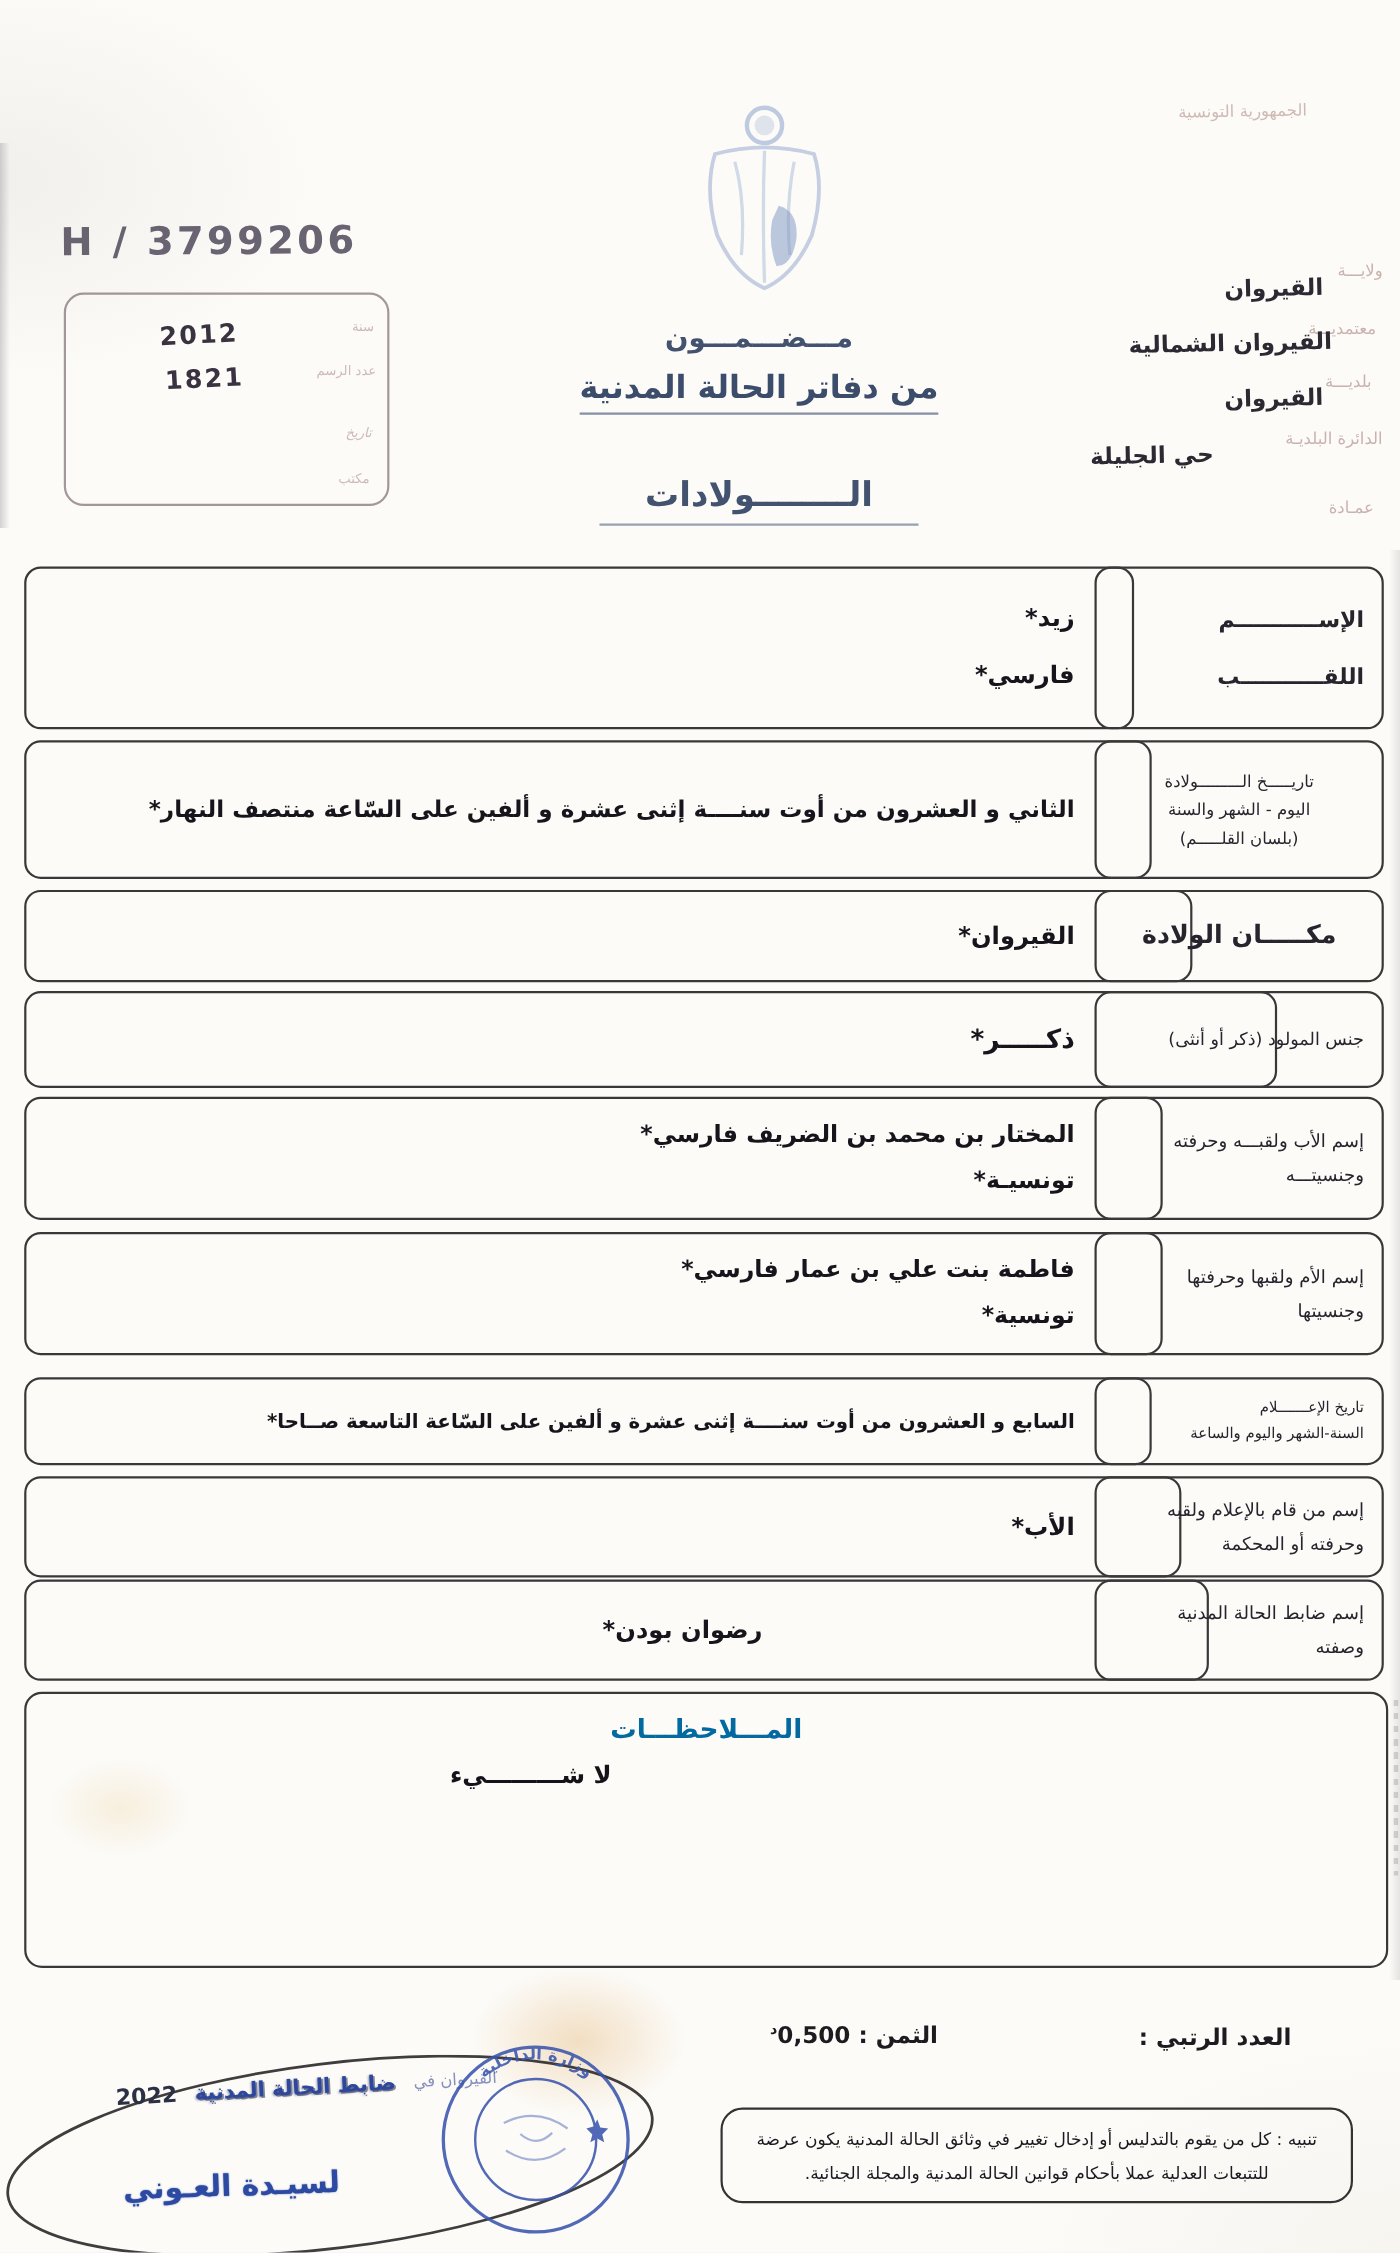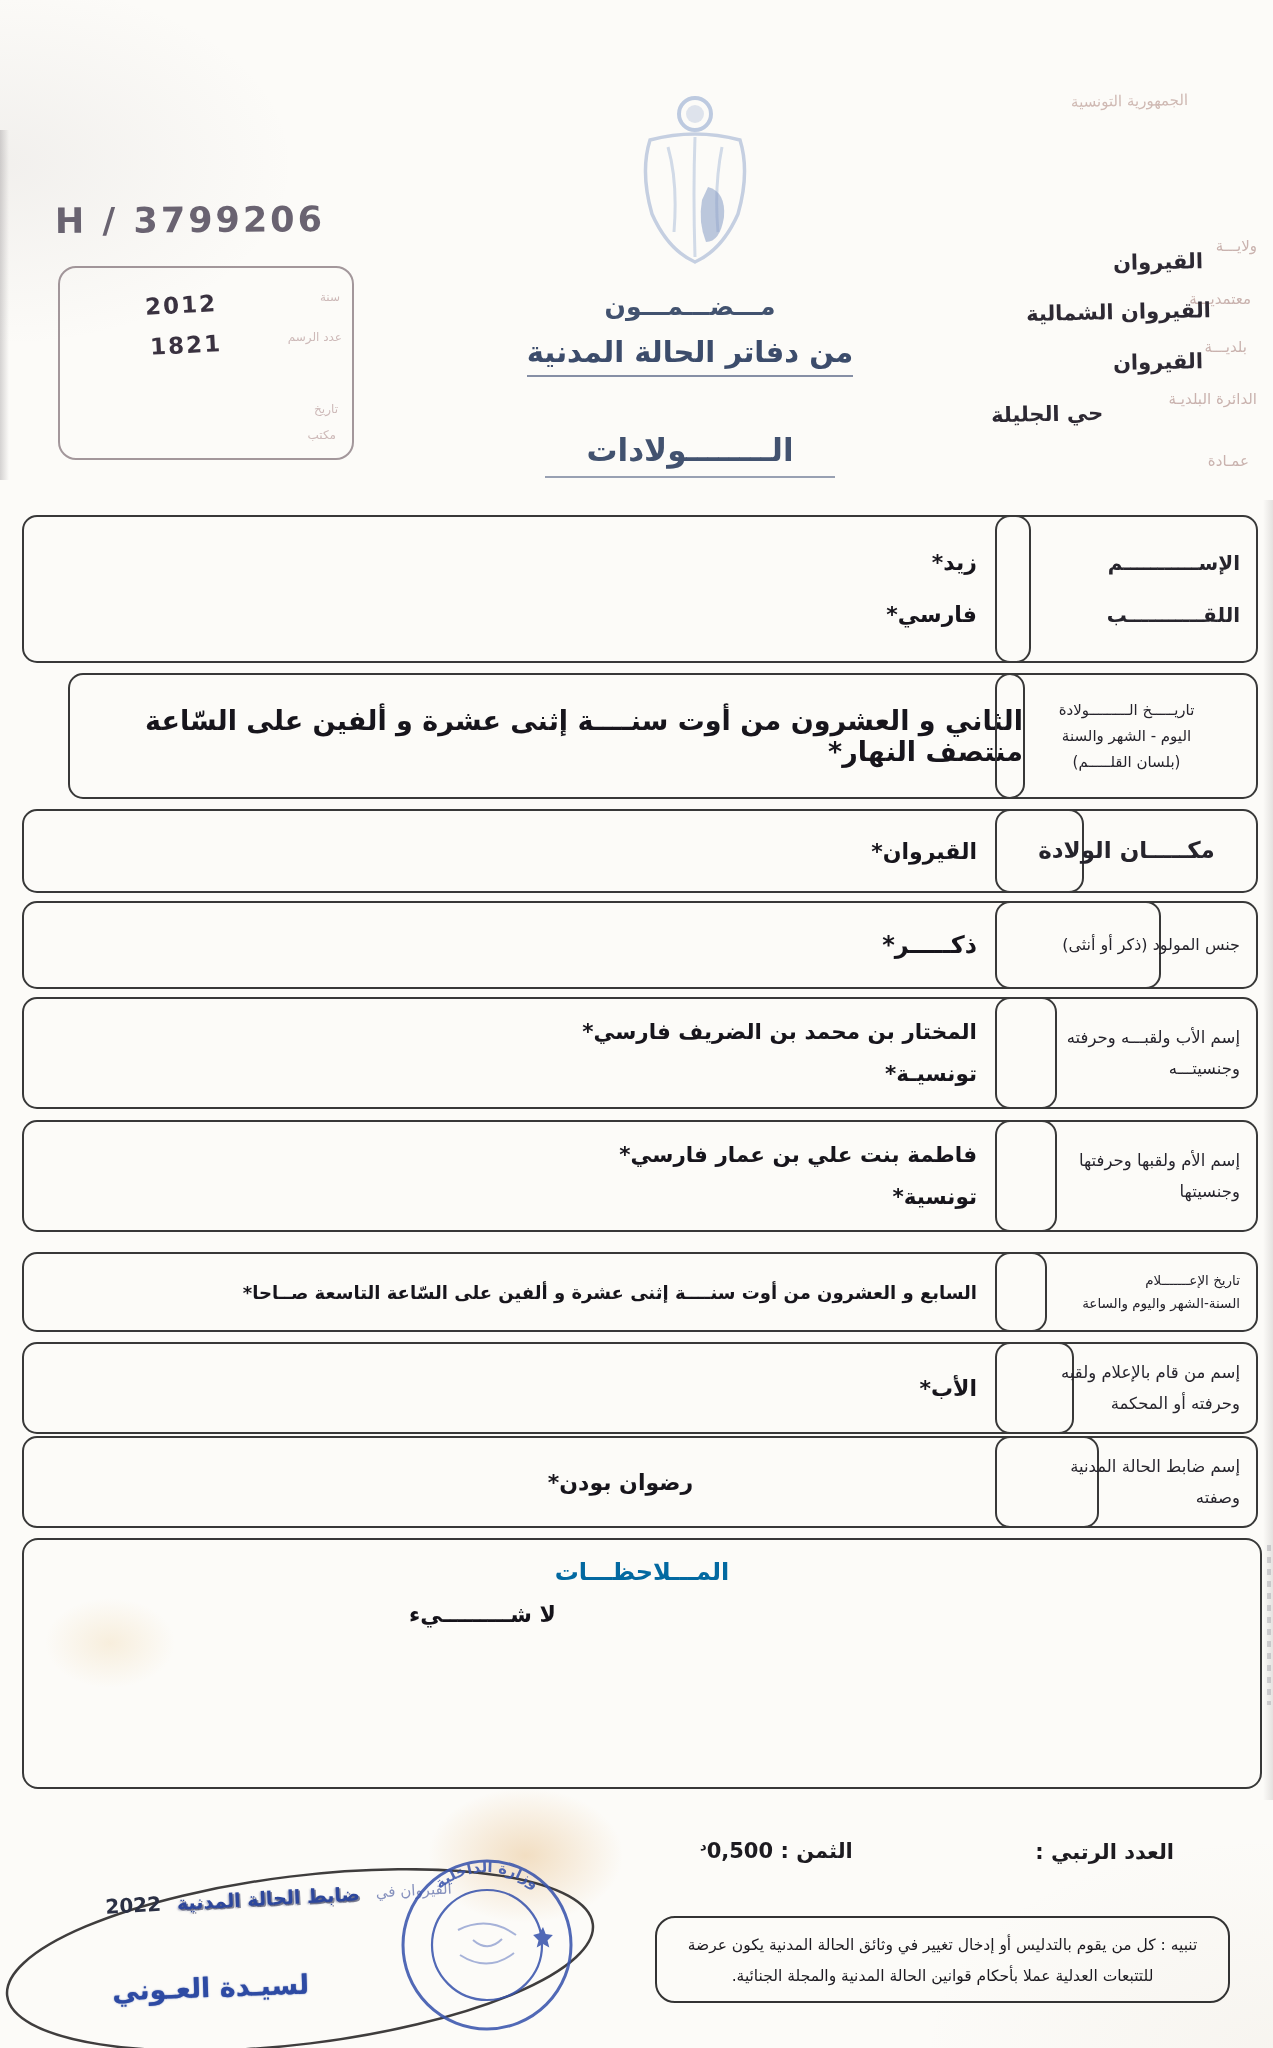--- a/index.html
+++ b/index.html
@@ -20,21 +20,21 @@
   .serial{left:55px;top:200px;font-size:35px;font-weight:700;color:#5e5766;
     letter-spacing:3px;opacity:.92;transform:rotate(-.4deg);}
   .registry-box{left:58px;top:266px;width:292px;height:190px;
     border:2.5px solid rgba(90,70,78,.55);border-radius:18px;}
   .registry-num{font-weight:700;color:#3a3240;font-size:23px;transform:rotate(-3deg);letter-spacing:2px;}
   .reg-year{left:85px;top:24px;}
   .reg-no{left:90px;top:64px;}
   .reg-label{color:#cdb9b8;font-size:12px;direction:rtl;}
   .regl-1{right:12px;top:22px;}
   .regl-2{right:10px;top:62px;}
-  .regl-3{right:14px;top:134px;}
+  .regl-3{right:14px;top:118px;font-style:italic;}
   .regl-4{right:16px;top:160px;}
 
   
   .emblem{left:638px;top:92px;width:115px;height:175px;opacity:.75;}
   .doc-title{left:520px;top:292px;width:340px;text-align:center;color:#42526f;}
   .t1{font-size:25px;font-weight:600;letter-spacing:1px;}
   .t2{margin-top:14px;font-size:29px;font-weight:600;color:#3c4c6b;
       display:inline-block;border-bottom:2.5px solid rgba(70,85,120,.65);padding-bottom:6px;}
   .t3{left:545px;top:432px;width:290px;text-align:center;font-size:31px;font-weight:600;color:#42526f;
       border-bottom:2.5px solid rgba(70,85,120,.55);padding-bottom:8px;}
@@ -52,21 +52,21 @@
   
   .row{left:22px;width:1236px;}
   .vbox,.lbox{position:absolute;top:0;bottom:0;border:2.5px solid #383838;border-radius:15px;
     display:flex;flex-direction:column;justify-content:center;white-space:pre-line;}
   .vbox{left:0;width:953px;font-weight:700;color:#17151c;text-align:right;}
   .lbox{right:0;width:263px;padding:4px 16px;box-sizing:border-box;
     font-size:16.5px;font-weight:500;color:#26242c;text-align:right;line-height:1.9;}
   .lbox.center{text-align:center;}
   .r1 .vbox{font-size:22px;line-height:2.35;padding-right:52px;}
   .r1 .lbox{font-size:20px;line-height:2.6;font-weight:600;}
-  .r2 .vbox{font-size:27px;margin-left:46px;}
+  .r2 .vbox{font-size:21px;padding-right:68px;}
   .r2 .lbox{line-height:1.75;font-size:15px;}
   .r2 .lbox::first-line,.r7 .lbox::first-line{font-size:21px;font-weight:600;}
   .r3 .vbox{font-size:22px;padding-right:105px;}
   .r3 .lbox{font-size:23px;font-weight:600;}
   .r4 .vbox{font-size:24px;padding-right:182px;}
   .r4 .lbox{font-size:16px;}
   .r5 .vbox,.r6 .vbox{font-size:21.5px;line-height:1.95;padding-right:78px;}
   .r7 .vbox{font-size:18px;padding-right:68px;text-align:right;}
   .r7 .lbox{line-height:1.7;font-size:13.5px;}
   .r8 .vbox{font-size:22px;padding-right:95px;}

